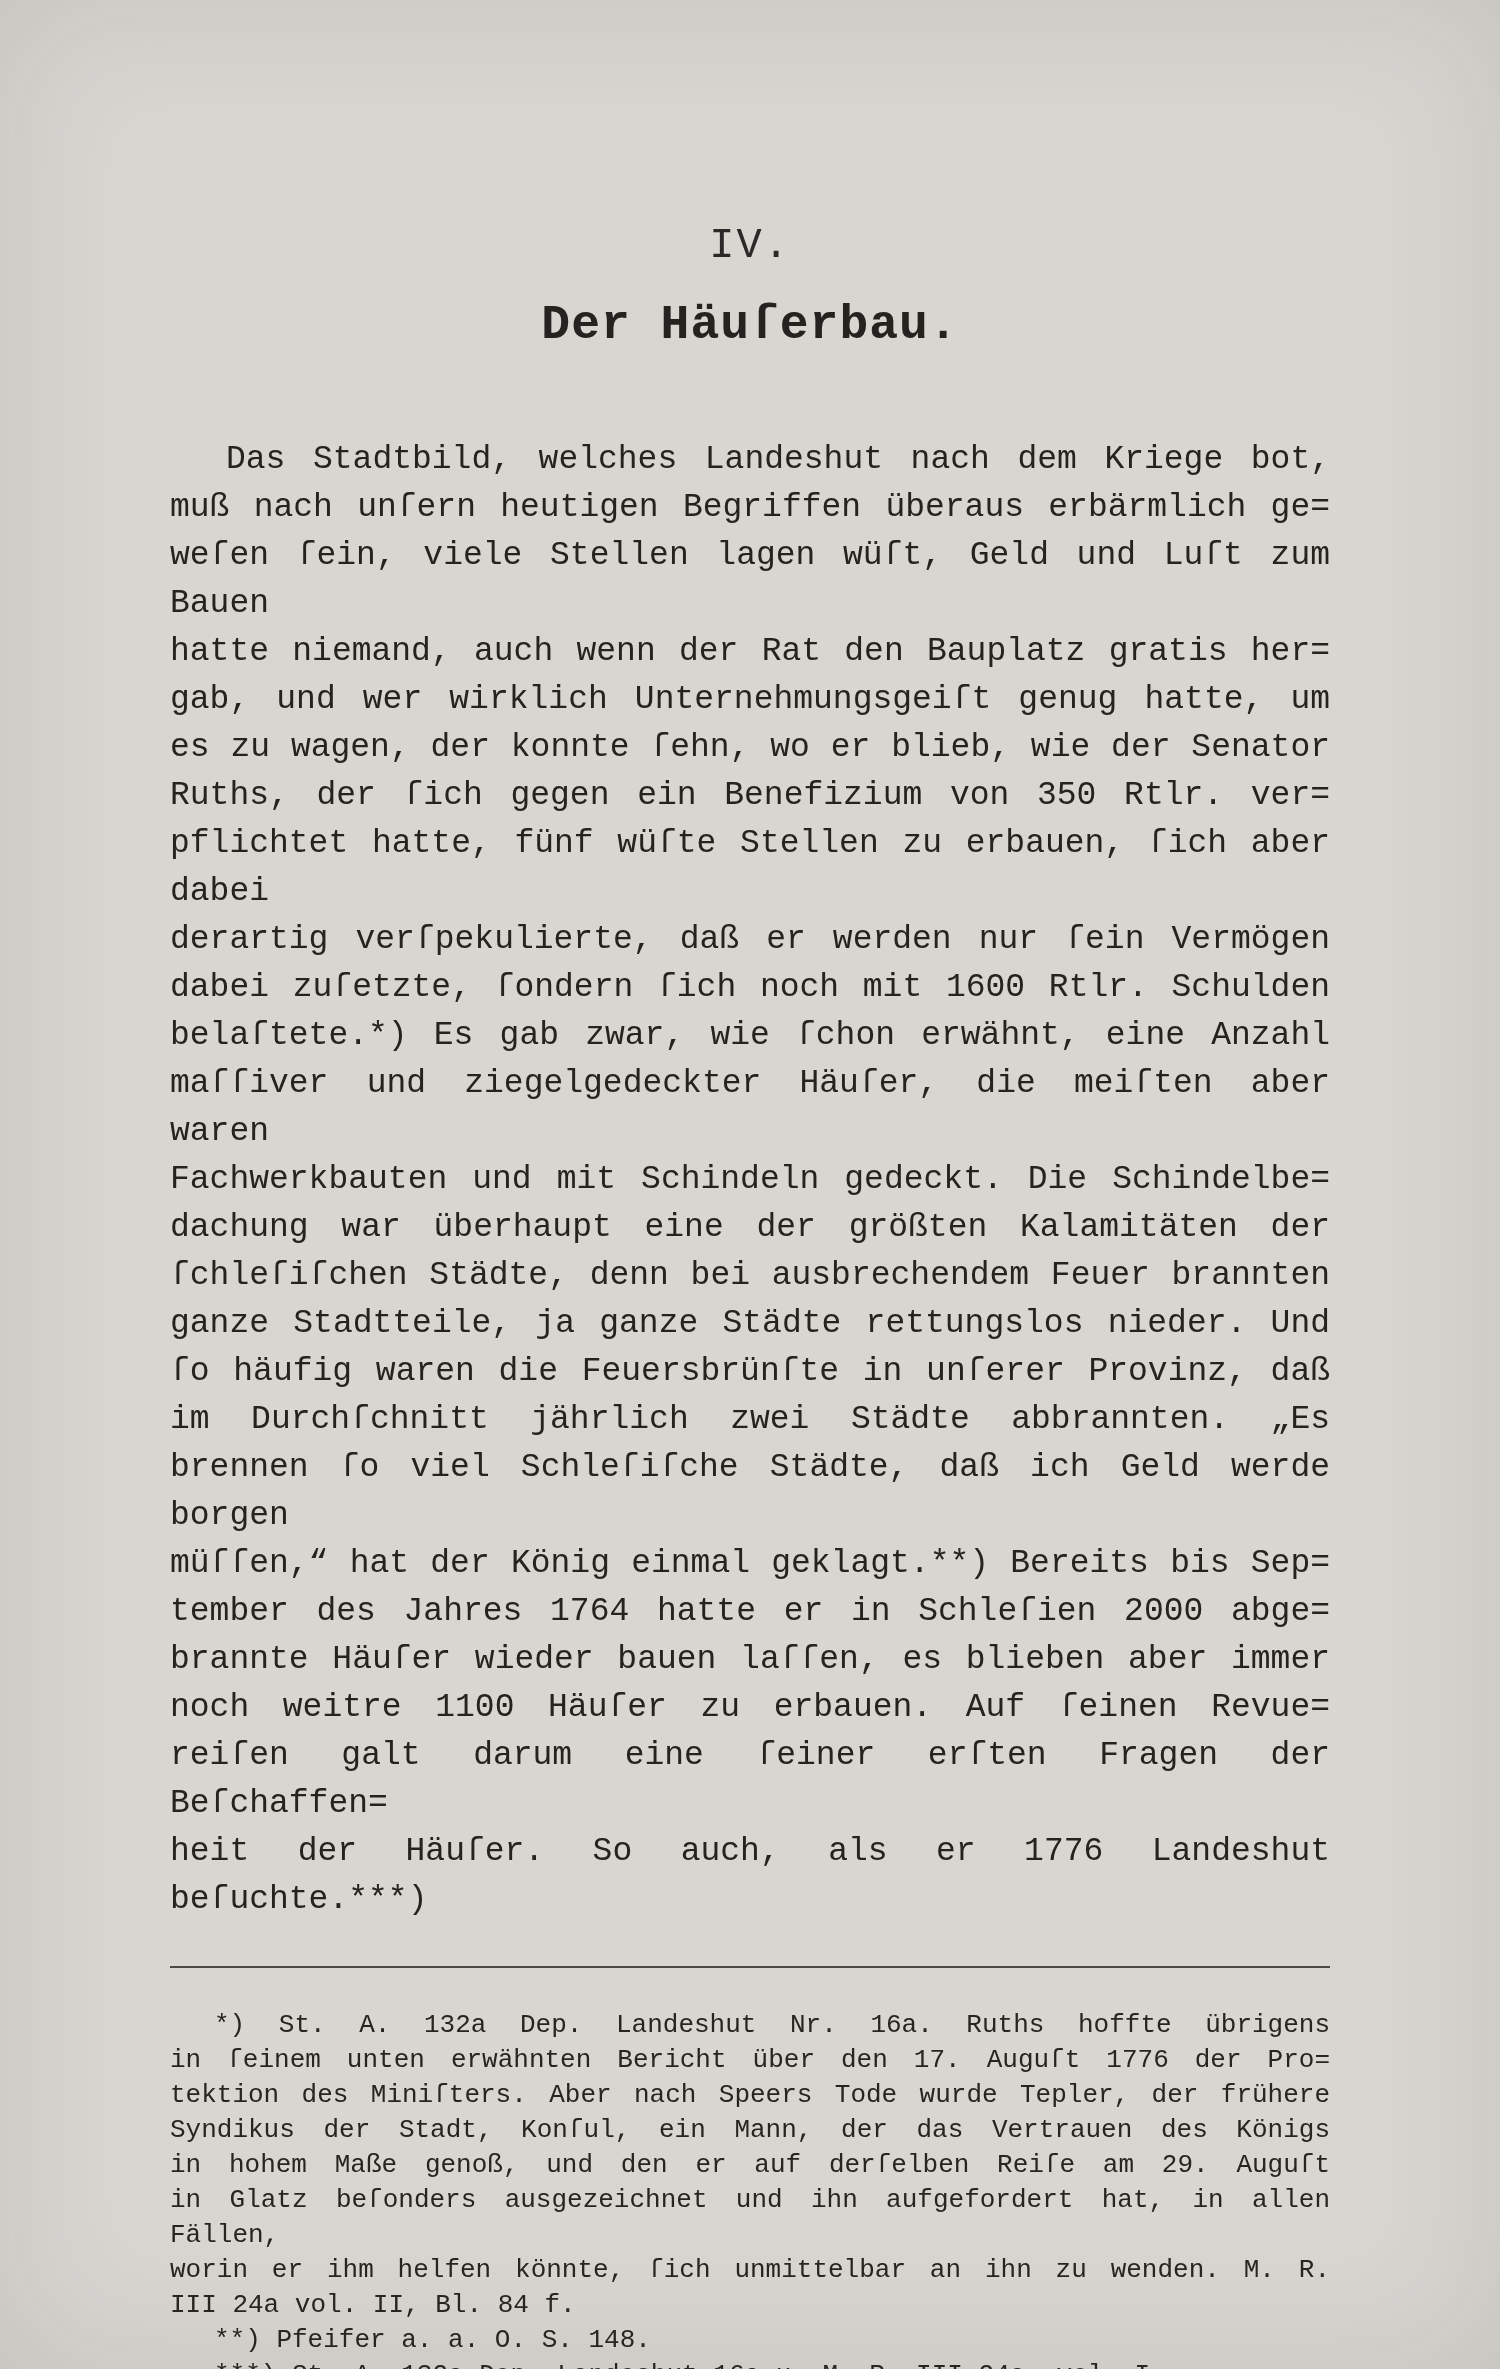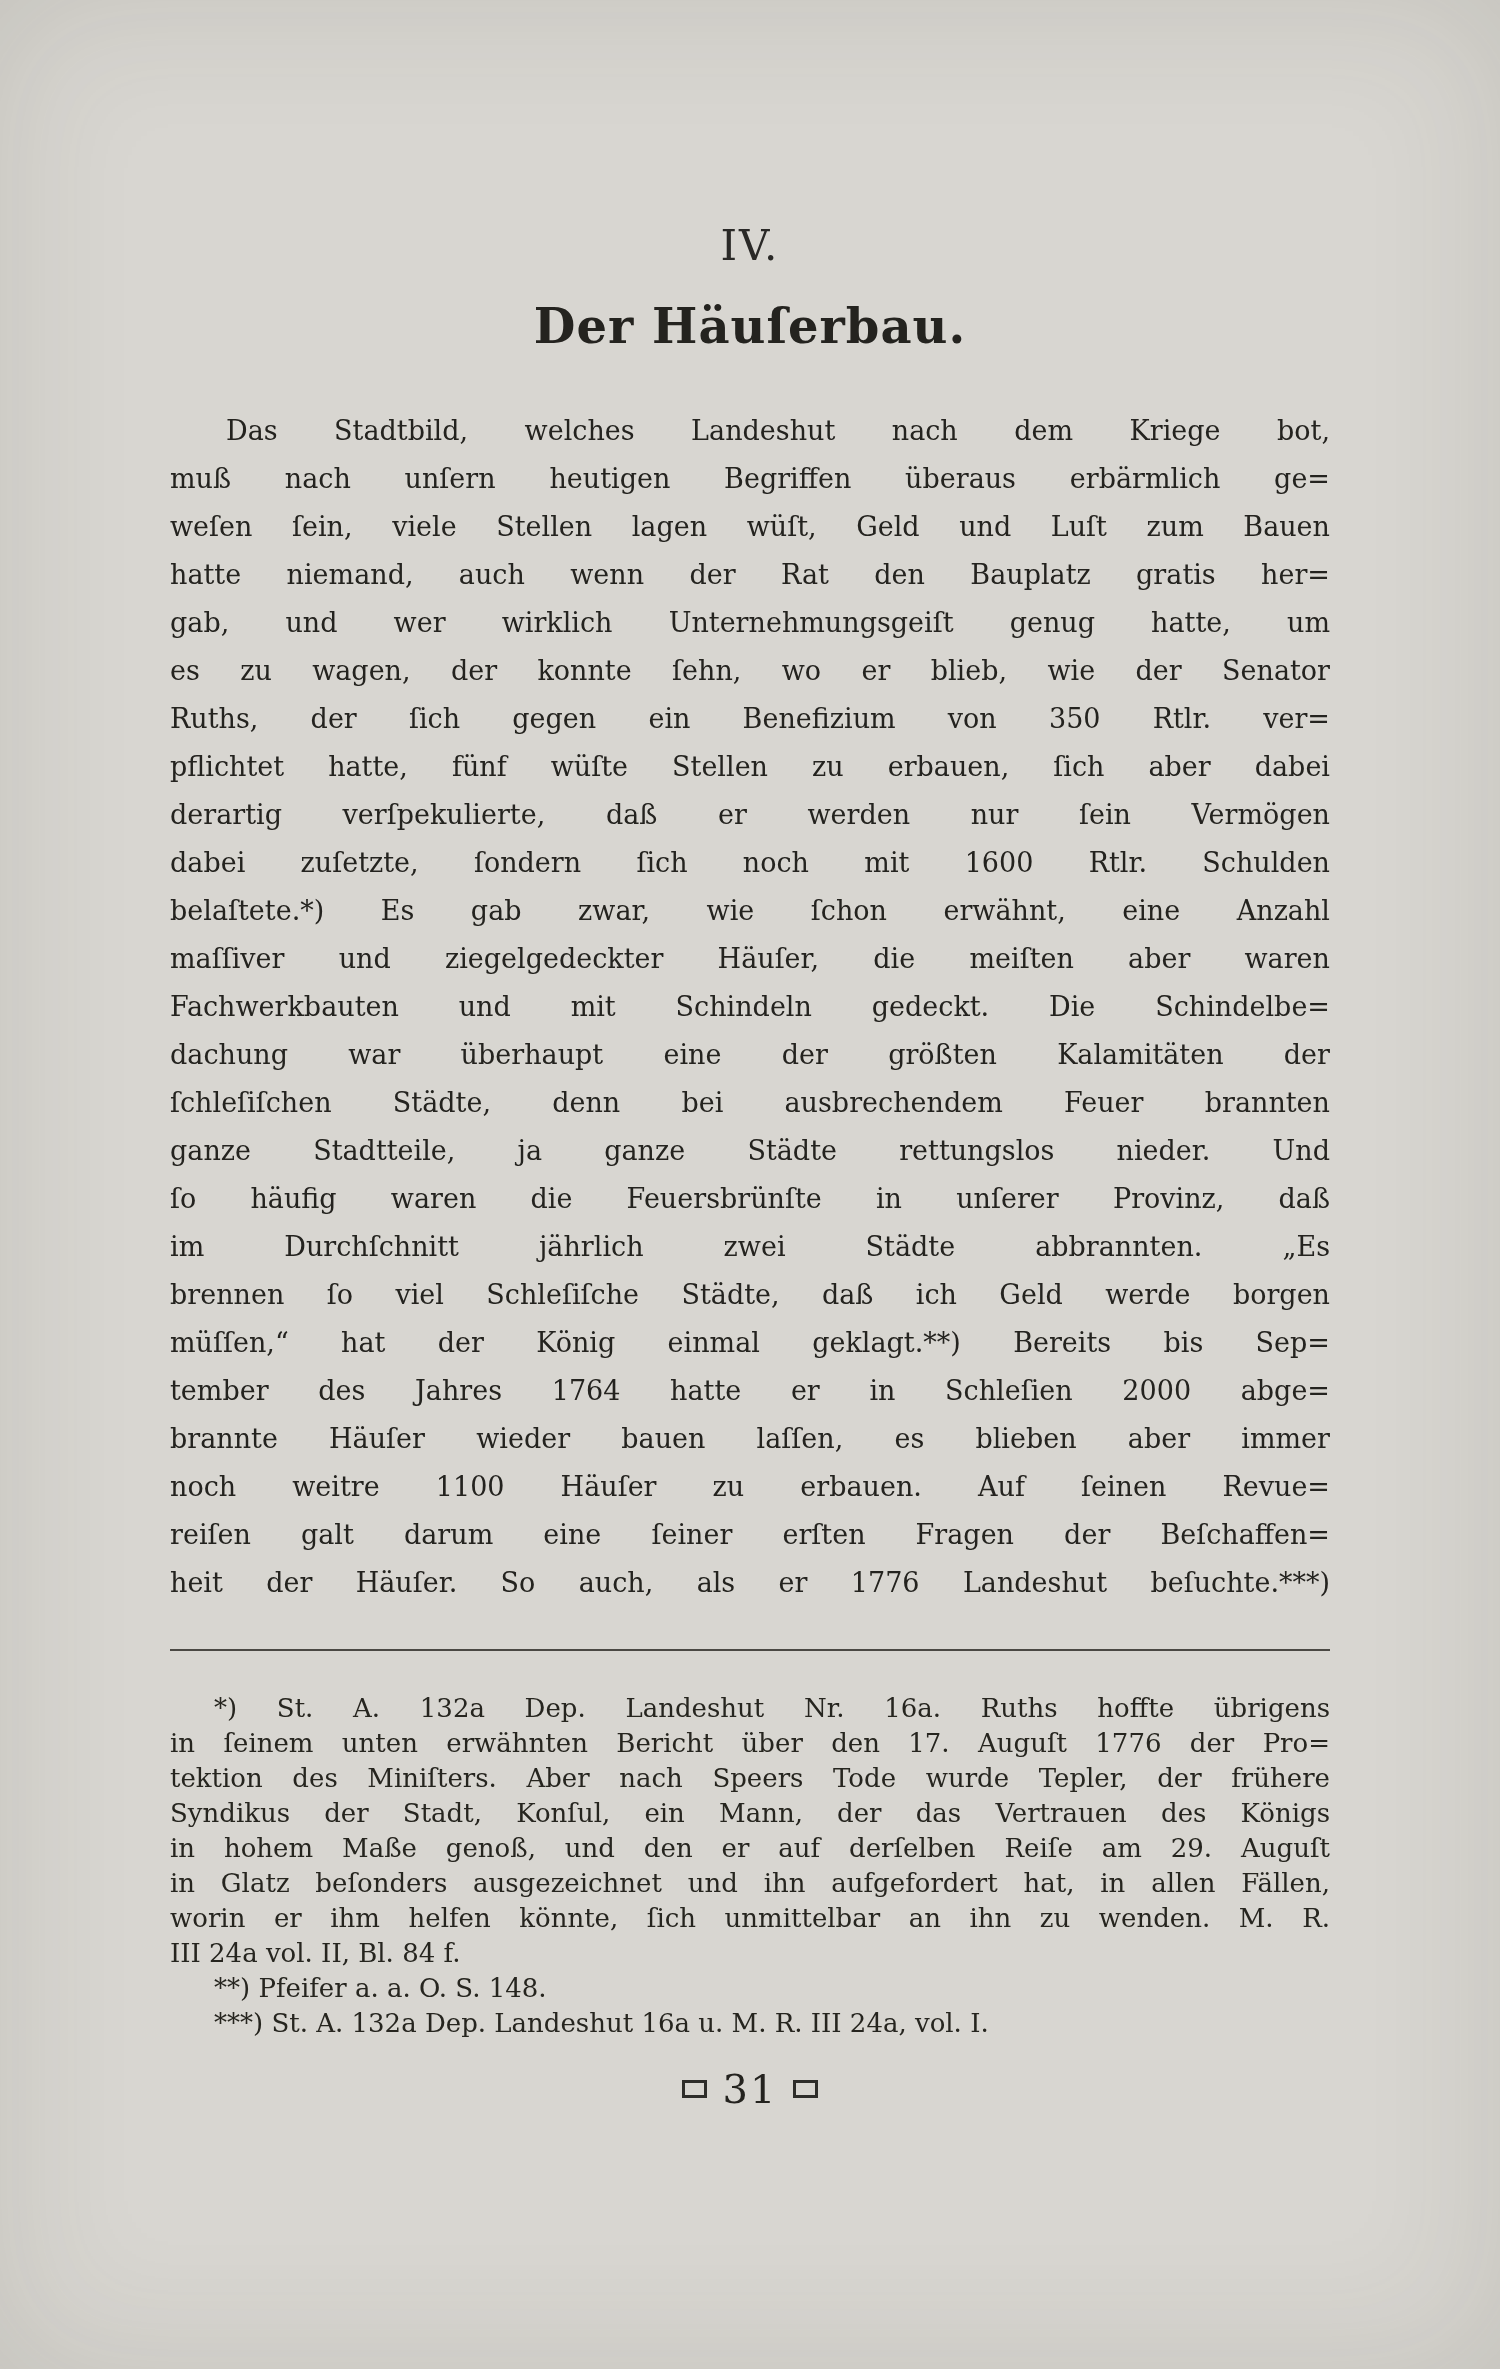--- a/index.html
+++ b/index.html
@@ -10,20 +10,21 @@
   }
   .scan-page {
     position: relative;
     width: 1500px;
     height: 2369px;
     margin: 0 auto;
     background: #d8d6d1;
     box-shadow: inset 0 0 140px rgba(60,55,45,0.12);
     color: #1f1e1c;
     overflow: hidden;
+    font-family: Liberation Mono, monospace;
   }
   .content {
     width: 1160px;
     margin: 0 auto;
     padding-top: 222px;
   }
   .chapter-number {
     text-align: center;
     font-size: 42px;
     line-height: 1.15;
@@ -32,22 +33,22 @@
   }
   .page-title {
     text-align: center;
     font-size: 48px;
     font-weight: bold;
     margin-top: 28px;
     letter-spacing: 1px;
     color: #24231f;
   }
   .body-text {
-    margin-top: 53px;
-    font-size: 27px;
+    margin-top: 84px;
+    font-size: 33px;
     line-height: 48px;
     color: #24231f;
   }
   .line {
     text-align: justify;
     text-align-last: justify;
     text-justify: inter-word;
     white-space: normal;
   }
   .line.indent { text-indent: 56px; }

